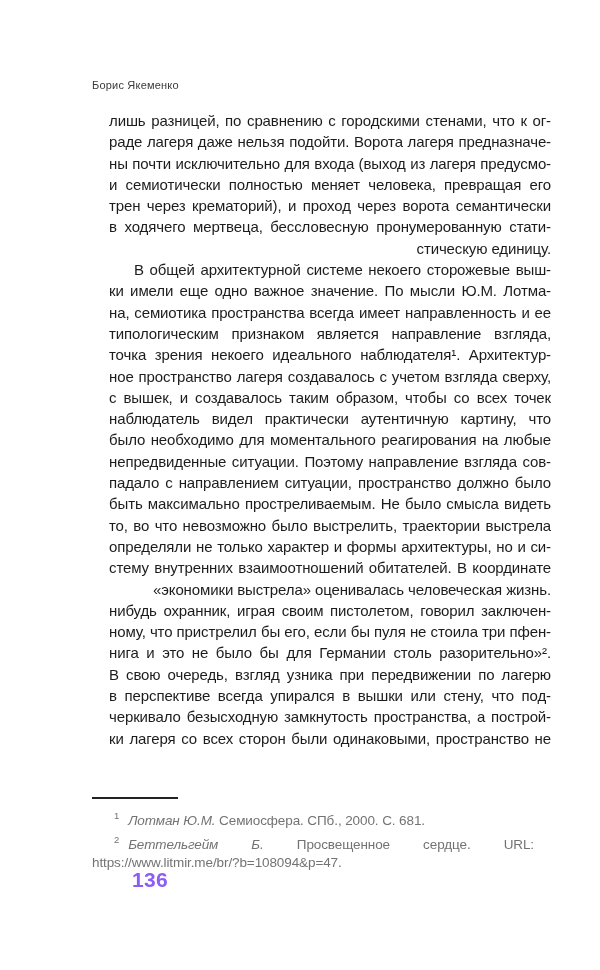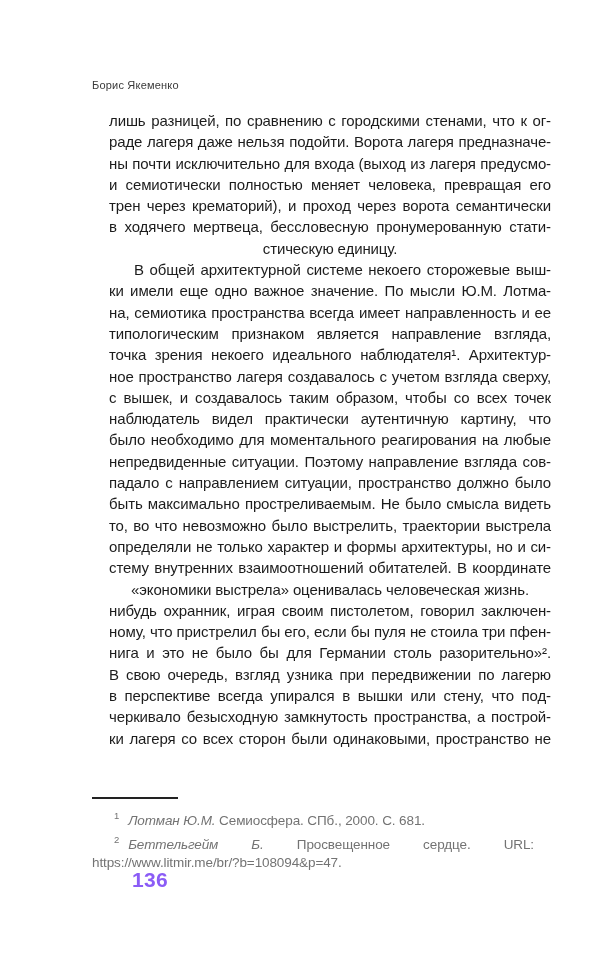--- a/index.html
+++ b/index.html
@@ -26,21 +26,21 @@
     position: absolute;
     left: 92px; top: 110px;
     width: 442px;
     font-size: 15px;
     line-height: 21.3px;
     letter-spacing: -0.12px;
     margin-left: 17px;
   }
   .line { height: 21.3px; }
   .jline { text-align: justify; text-align-last: justify; }
-  .lastline { text-align: center; }
+  .lastline { text-align: right; }
   .indent { text-indent: 25px; }
   .footnotes {
     position: absolute;
     left: 92px; top: 797px;
     width: 442px;
   }
   .fn-rule {
     width: 86px; height: 0;
     border-top: 2px solid #222222;
     margin: 0 0 7px 0;

